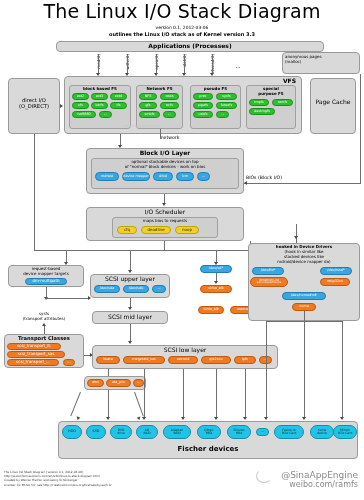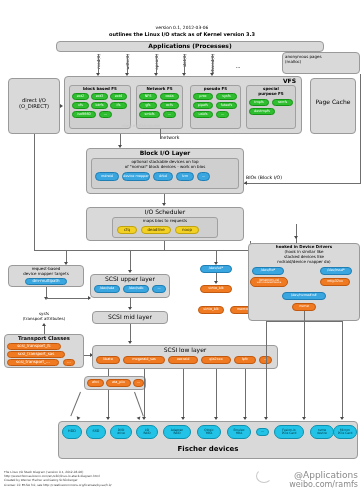--- a/index.html
+++ b/index.html
@@ -56,20 +56,21 @@
   #wm{position:absolute;right:6px;top:470px;text-align:right;color:#8a8a8a;}
   #wm .w1{font-size:9px;}
   #wm .w2{font-size:8px;}
   .wmark{position:absolute;color:#c8c8c8;font-size:4px;}
 </style>
 </head>
 <body>
 
 <div id="stage">
 
+  <div class="lbl" id="title">The Linux I/O Stack Diagram</div>
   <div class="lbl" id="subA">version 0.1, 2012-03-06</div>
   <div class="lbl" id="subB">outlines the Linux I/O stack as of Kernel version 3.3</div>
 
   <div class="abs gbox" style="left:56px;top:41px;width:268px;height:11px;"></div>
   <div class="lbl b t6" style="left:56px;top:43px;width:268px;">Applications (Processes)</div>
 
   <div class="vlabel" style="left:96px;top:54px;">read(2)</div>
   <div class="ln lnv" style="left:98px;top:54px;height:20px;"></div>
   <div class="arw" style="left:95.5px;top:73px;"></div>
 
@@ -347,18 +348,18 @@
   <div class="lbl t7 b" style="left:58px;top:446px;width:300px;">Fischer devices</div>
 
   <div id="foot">
     <div>The Linux I/O Stack Diagram (version 0.1, 2012-03-06)</div>
     <div>http://www.thomas-krenn.com/en/wiki/linux-io-stack-diagram.html</div>
     <div>Created by Werner Fischer and Georg Schönberger</div>
     <div>License: CC BY-SA 3.0, see http://creativecommons.org/licenses/by-sa/3.0/</div>
   </div>
 
   <div id="wm">
-    <div class="w1">@Applications</div>
+    <div class="w1">@SinaAppEngine</div>
     <div class="w2">weibo.com/ramfs</div>
   </div>
   <div style="position:absolute;right:92px;top:469px;width:14px;height:12px;border:1.4px solid #c9c9c9;border-radius:50%;border-top-color:transparent;border-right-color:transparent;"></div>
 
 </div>
 
 </body></html>

